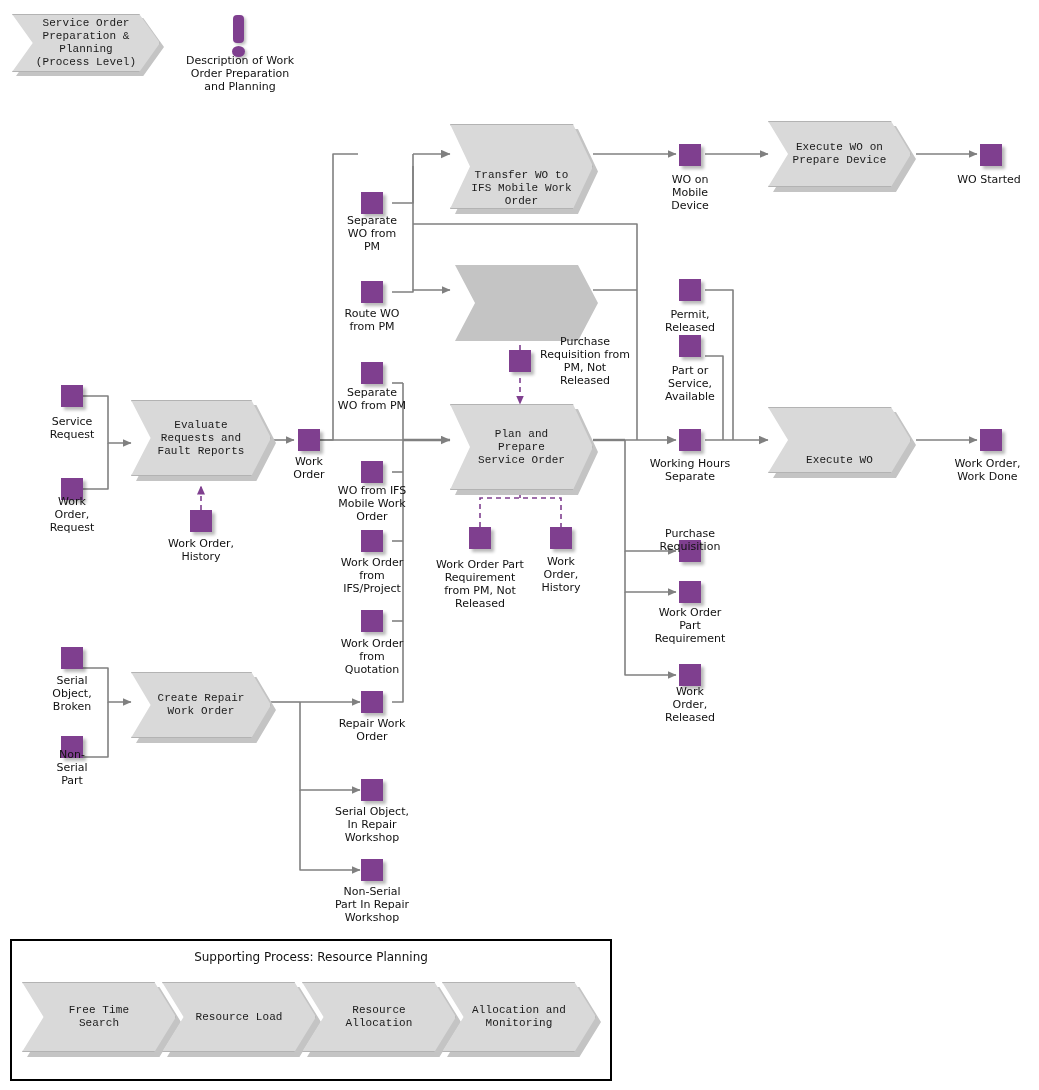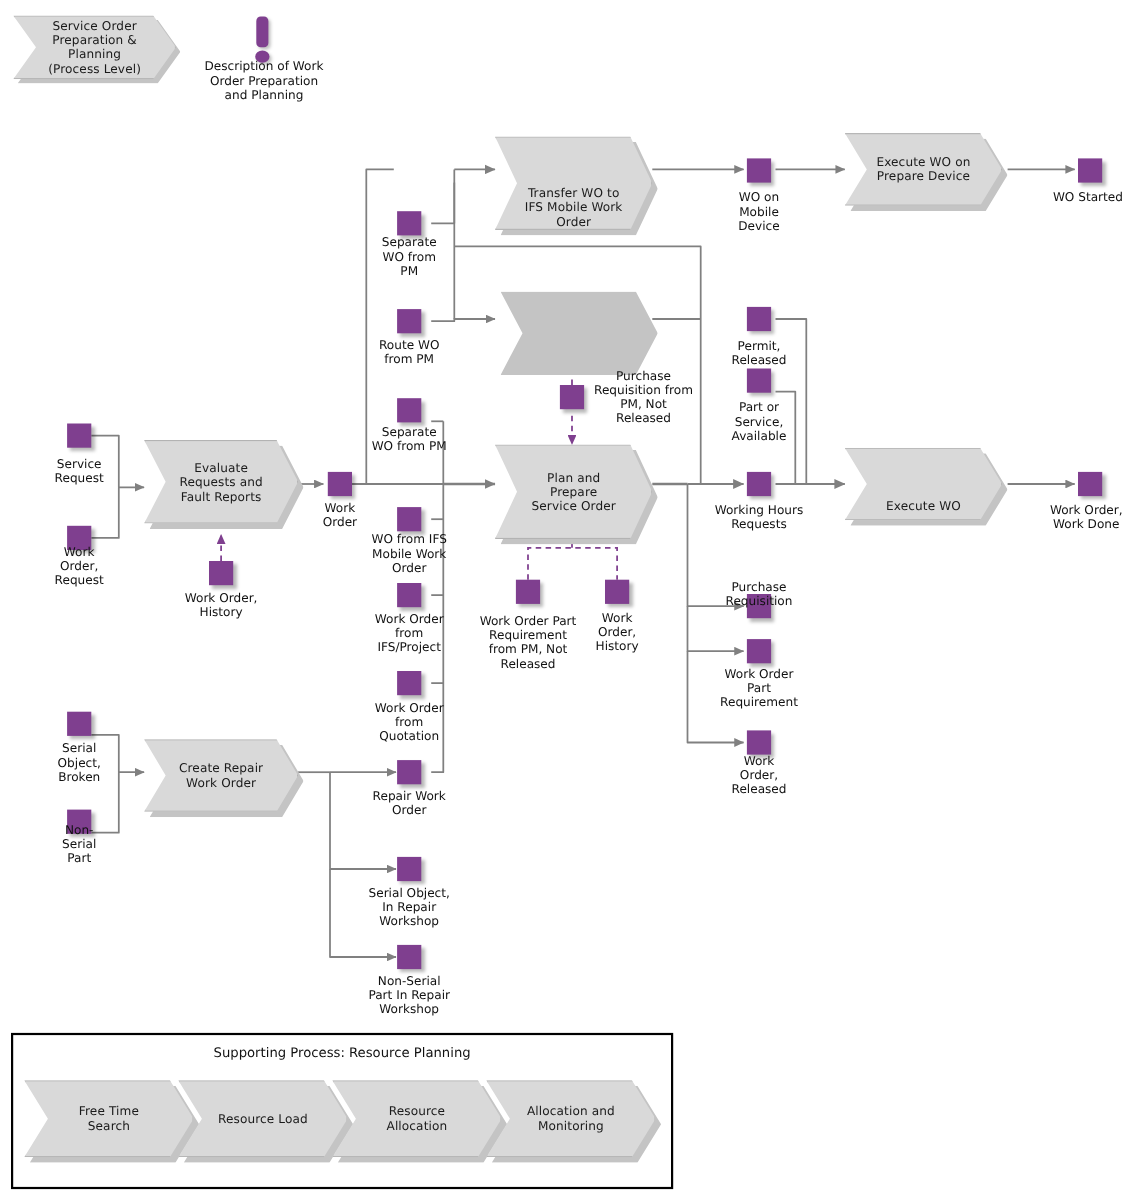--- a/index.html
+++ b/index.html
@@ -34,21 +34,21 @@
     align-items: center;
     justify-content: center;
     text-align: center;
     color: #1a1a1a;
     background: #d9d9d9;
     border: 1px solid #b3b3b3;
     clip-path: polygon(0 0, 86% 0, 100% 50%, 86% 100%, 0 100%, 14% 50%);
     line-height: 13px;
     letter-spacing: 0.1px;
   }
-  .chev .lbl { padding: 0 4px; }
+  .chev .lbl { padding: 0 4px; font-family: Liberation Mono, monospace; }
   .chev-shadow {
     position: absolute;
     background: #c4c4c4;
     clip-path: polygon(0 0, 86% 0, 100% 50%, 86% 100%, 0 100%, 14% 50%);
     z-index: 0;
   }
   
   .ent {
     position: absolute;
     width: 22px;
@@ -347,21 +347,21 @@
   <div class="entlbl" style="left:648px; top:308px; width:84px;">Permit,
 Released</div>
 
   <div class="ent" style="left:679px; top:335px;"></div>
   <div class="entlbl" style="left:648px; top:364px; width:84px;">Part or
 Service,
 Available</div>
 
   <div class="ent" style="left:679px; top:429px;"></div>
   <div class="entlbl" style="left:637px; top:457px; width:106px;">Working Hours
-Requests</div>
+Separate</div>
 
   <div class="ent" style="left:679px; top:540px;"></div>
   <div class="entlbl" style="left:641px; top:527px; width:98px;">Purchase
 Requisition</div>
 
   <div class="ent" style="left:679px; top:581px;"></div>
   <div class="entlbl" style="left:641px; top:606px; width:98px;">Work Order
 Part
 Requirement</div>
 

